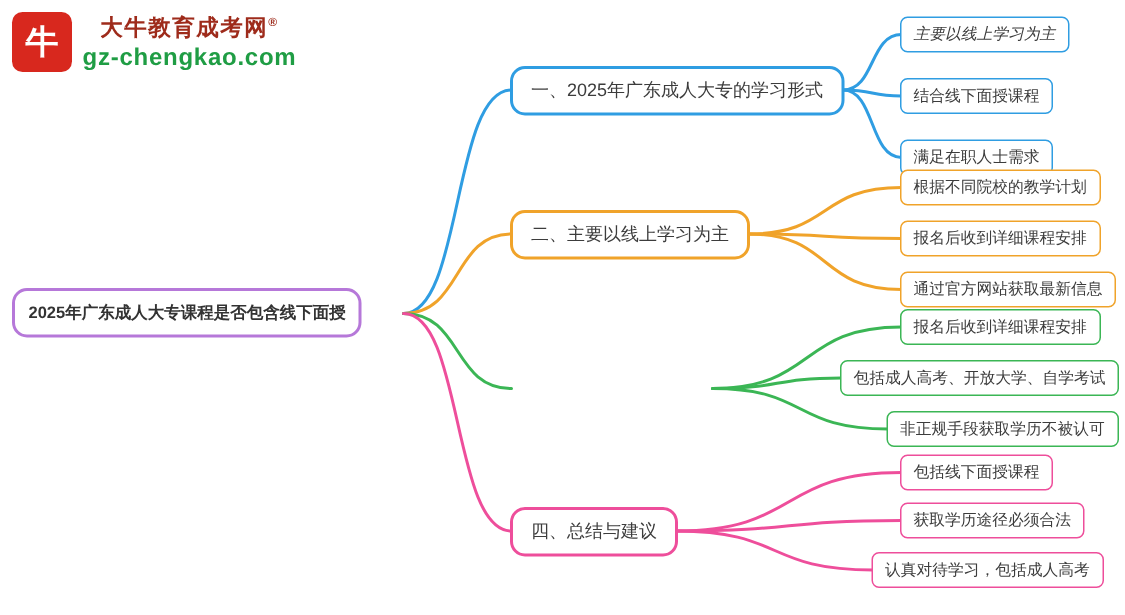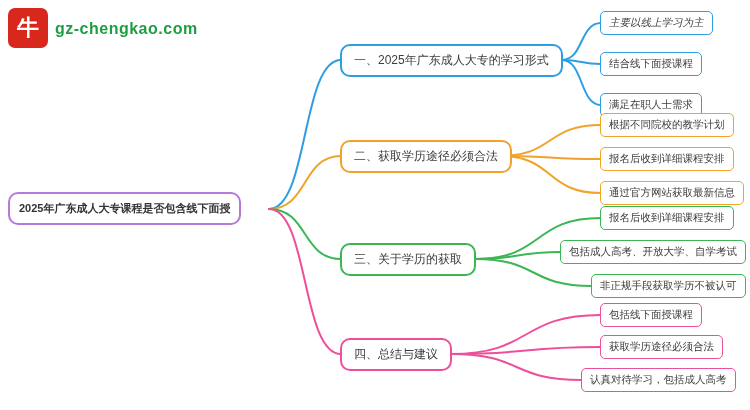--- a/index.html
+++ b/index.html
@@ -43,35 +43,35 @@
       <path d="M 451 354 C 533.5 354, 518.5 315, 601 315" fill="none" stroke="#ee4e9b" stroke-width="2" stroke-linecap="round"></path>
       <path d="M 451 354 C 533.5 354, 518.5 347, 601 347" fill="none" stroke="#ee4e9b" stroke-width="2" stroke-linecap="round"></path>
       <path d="M 451 354 C 523.05 354, 509.95 380, 582 380" fill="none" stroke="#ee4e9b" stroke-width="2" stroke-linecap="round"></path>
     </svg>
 
   <div class="logo">
     <div class="logo-box">
       <span>牛</span>
     </div>
     <div class="logo-text">
+      <div class="brand"><span>大牛教育成考网</span><sup>®</sup></div>
       <div class="domain">gz-chengkao.com</div>
     </div>
   </div>
 
   <div id="root-node" class="node root" style="left: 8px; border-color: rgb(182, 120, 217); top: 191.5px;">2025年广东成人大专课程是否包含线下面授</div>
 
 <div class="node branch" style="left: 340px; border-color: rgb(47, 157, 226); top: 43.5px;">一、2025年广东成人大专的学习形式</div>
     <div class="node leaf" style="left: 600px; border-color: rgb(47, 157, 226); top: 11px; font-style: italic;">主要以线上学习为主</div>
     <div class="node leaf" style="left: 600px; border-color: rgb(47, 157, 226); top: 52px;">结合线下面授课程</div>
     <div class="node leaf" style="left: 600px; border-color: rgb(47, 157, 226); top: 93px;">满足在职人士需求</div>
-    <div class="node branch" style="left: 340px; border-color: rgb(240, 163, 42); top: 139.5px;">二、获取学历途径必须合法</div>
+    <div class="node branch" style="left: 340px; border-color: rgb(240, 163, 42); top: 139.5px;">二、主要以线上学习为主</div>
     <div class="node leaf" style="left: 600px; border-color: rgb(240, 163, 42); top: 113px;">根据不同院校的教学计划</div>
     <div class="node leaf" style="left: 600px; border-color: rgb(240, 163, 42); top: 147px;">报名后收到详细课程安排</div>
     <div class="node leaf" style="left: 600px; border-color: rgb(240, 163, 42); top: 181px;">通过官方网站获取最新信息</div>
-    <div class="node branch" style="left: 340px; border-color: rgb(59, 182, 85); top: 242.5px;">三、关于学历的获取</div>
     <div class="node leaf" style="left: 600px; border-color: rgb(59, 182, 85); top: 206px;">报名后收到详细课程安排</div>
     <div class="node leaf" style="left: 560px; border-color: rgb(59, 182, 85); top: 240px;">包括成人高考、开放大学、自学考试</div>
     <div class="node leaf" style="left: 591px; border-color: rgb(59, 182, 85); top: 274px;">非正规手段获取学历不被认可</div>
     <div class="node branch" style="left: 340px; border-color: rgb(238, 78, 155); top: 337.5px;">四、总结与建议</div>
     <div class="node leaf" style="left: 600px; border-color: rgb(238, 78, 155); top: 303px;">包括线下面授课程</div>
     <div class="node leaf" style="left: 600px; border-color: rgb(238, 78, 155); top: 335px;">获取学历途径必须合法</div>
     <div class="node leaf" style="left: 581px; border-color: rgb(238, 78, 155); top: 368px;">认真对待学习，包括成人高考</div>
   </div>
 
 </body></html>

